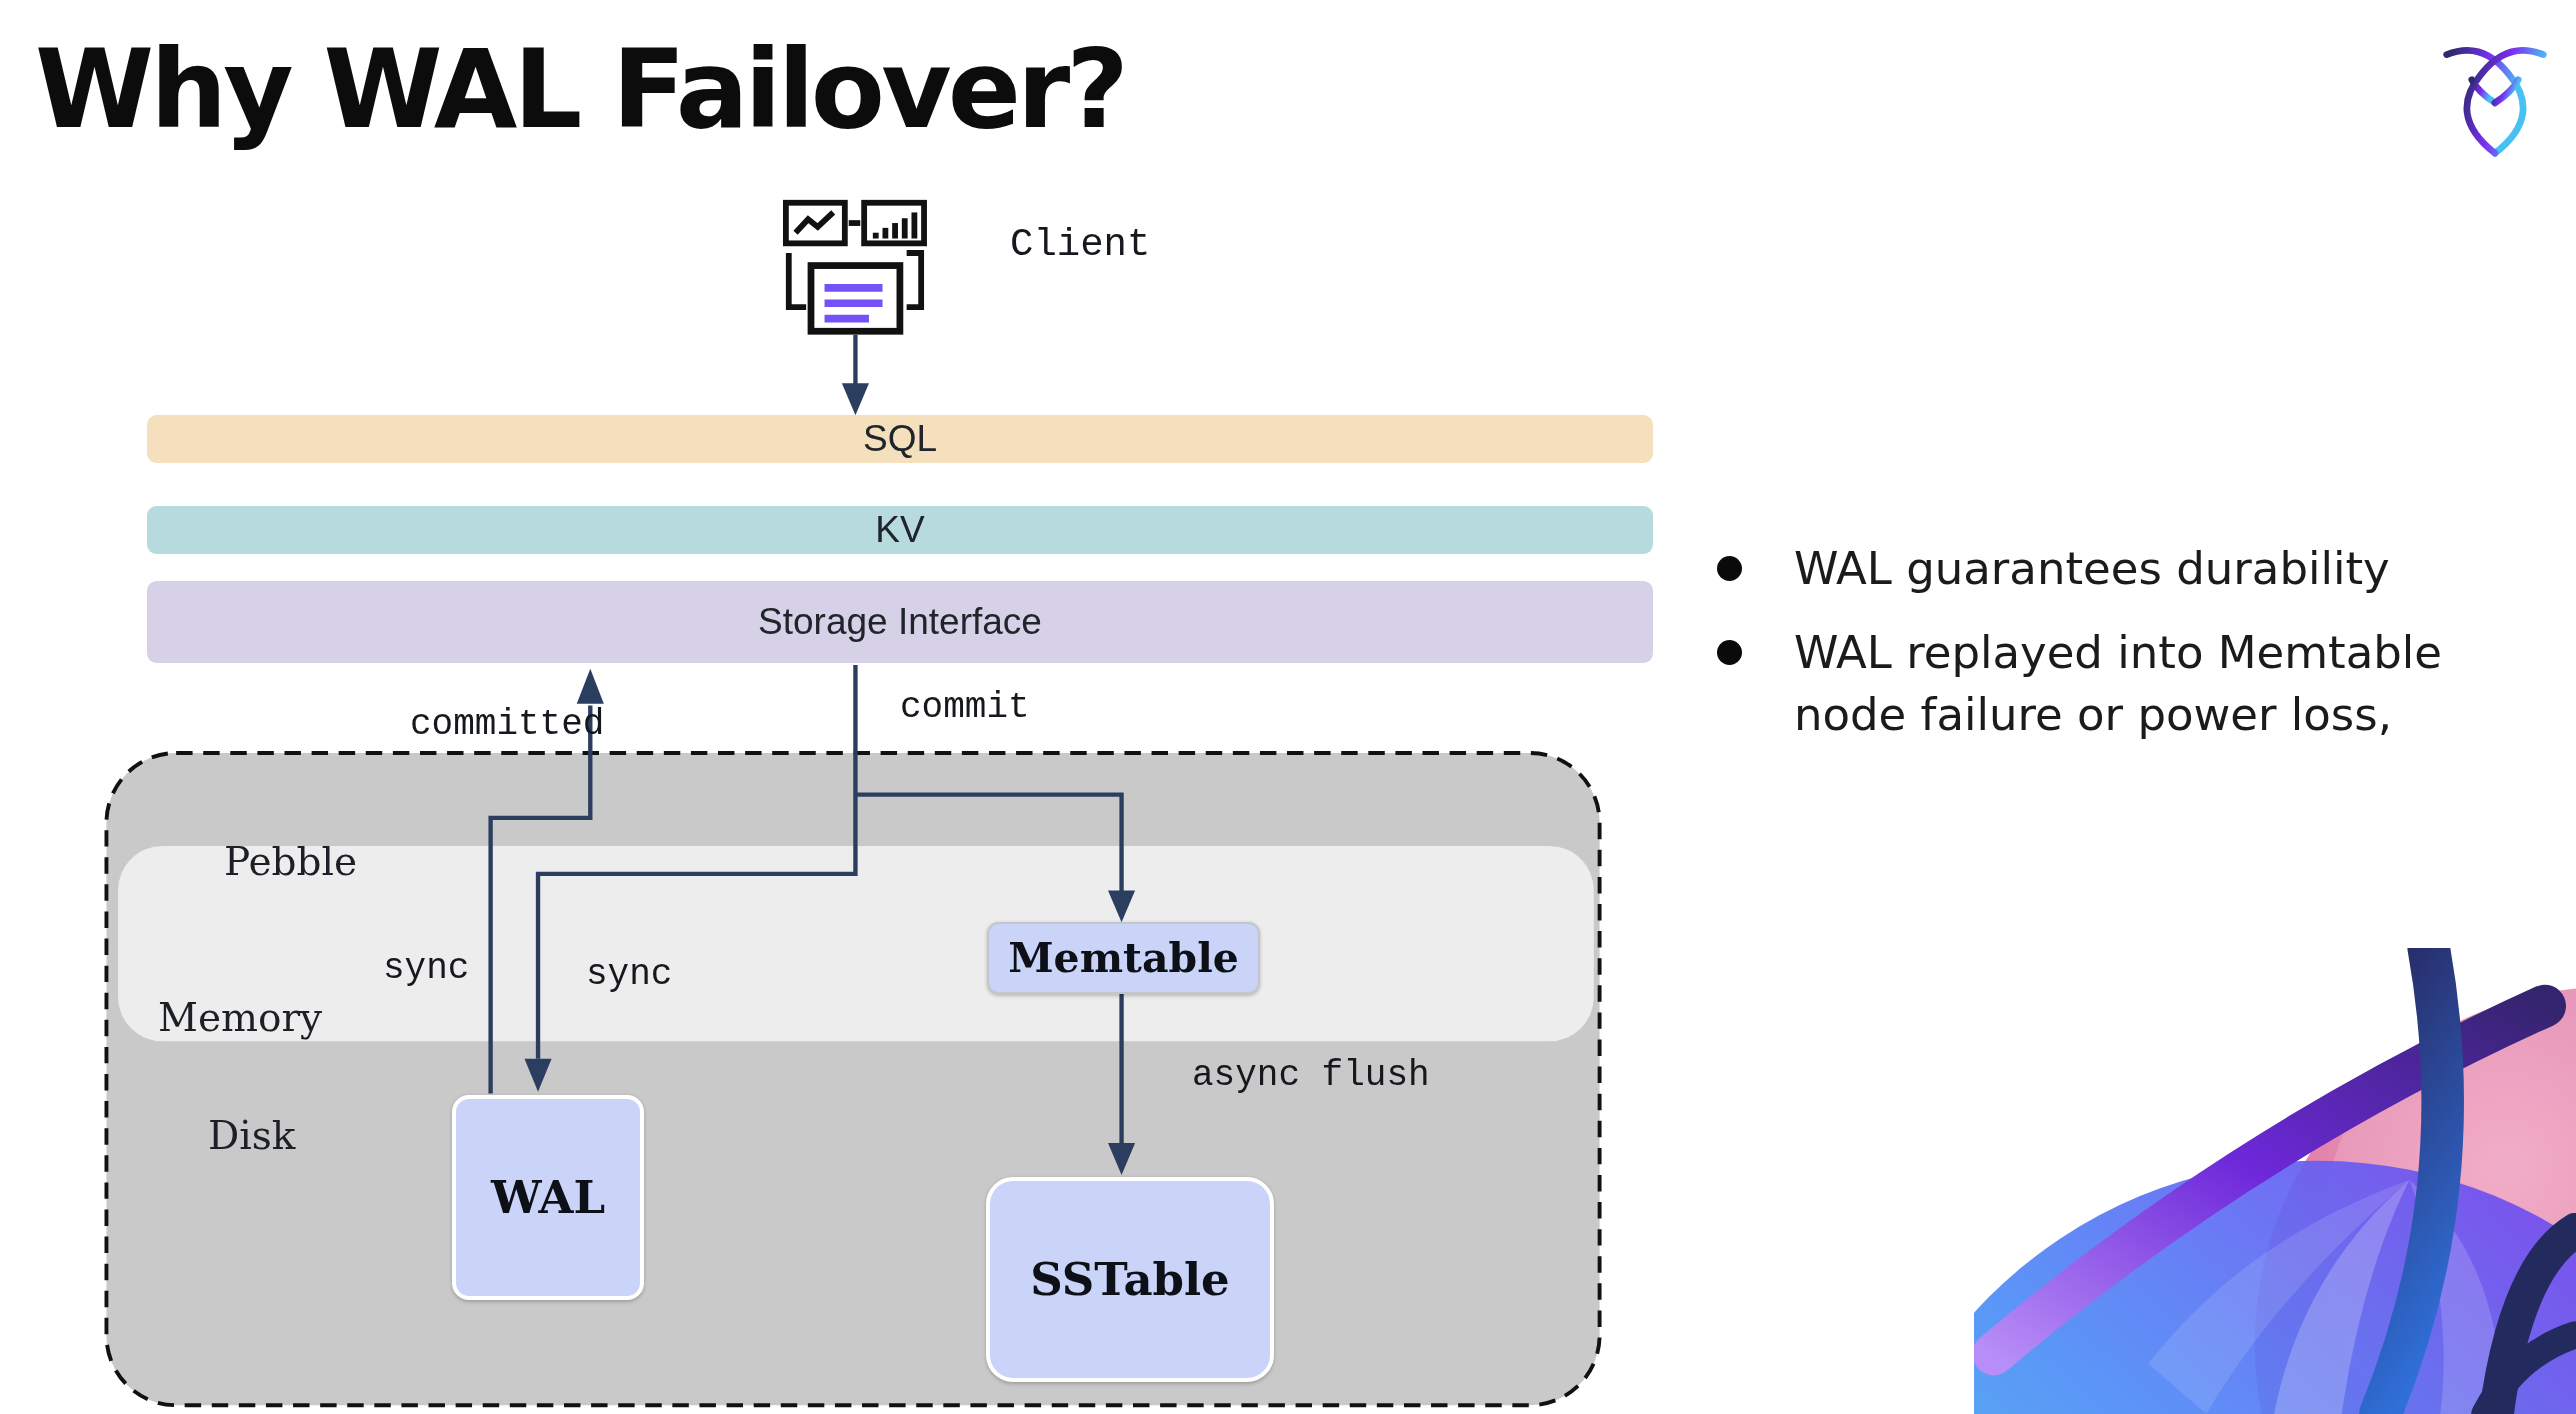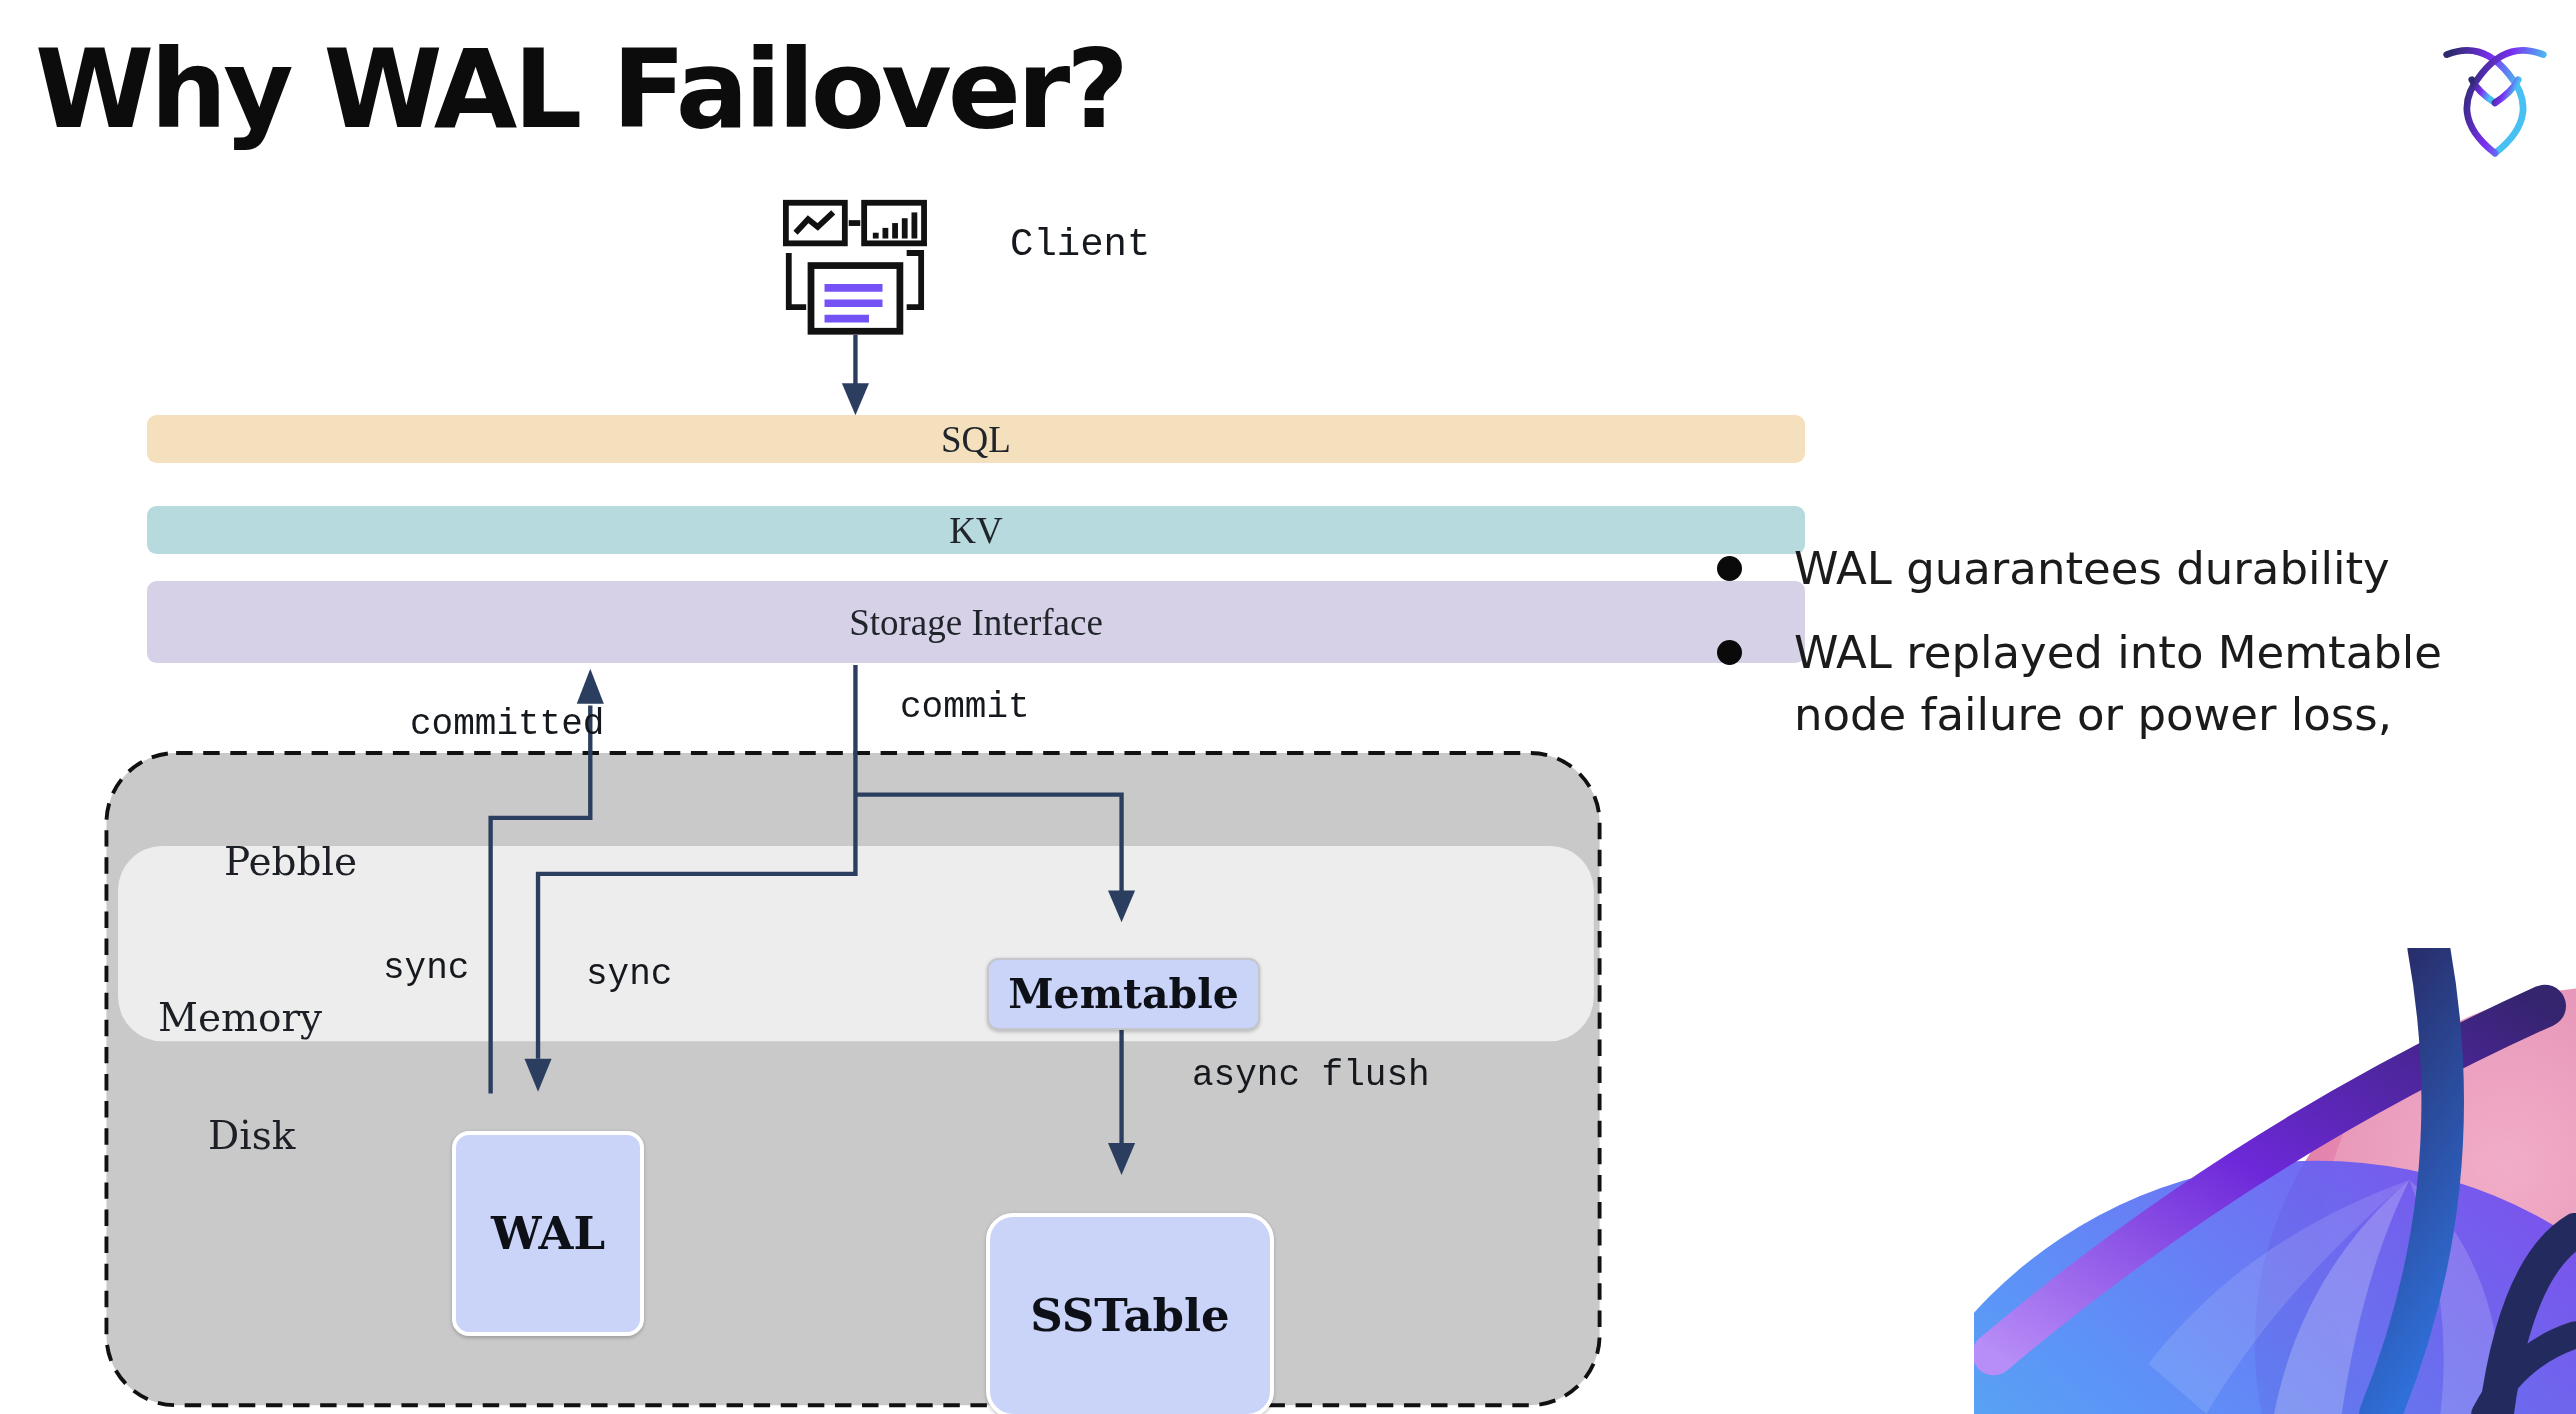--- a/index.html
+++ b/index.html
@@ -7,44 +7,43 @@
     width:2576px;height:1415px;position:relative;overflow:hidden;
     background:#ffffff;font-family:"DejaVu Sans",sans-serif;
   }
   .abs{position:absolute;}
   #title{
     left:35px;top:27px;font-size:108px;font-weight:800;letter-spacing:-3.9px;
     color:var(--title_text);font-family:"DejaVu Sans",sans-serif;
   }
   #overlay{left:0;top:0;width:2576px;height:1415px;}
   .layer-bar{
-    left:147px;width:1658px;border-radius:9.7px;
+    left:147px;width:1506px;border-radius:9.7px;
     display:flex;align-items:center;justify-content:center;
-    font-family:Liberation Serif, serif;font-size:37px;color:#20242b;
+    font-family:Liberation Sans, sans-serif;font-size:37px;color:#20242b;
   }
   #bar-sql{top:415px;height:48px;background:var(--sql_bar);}
   #bar-kv{top:506px;height:48px;background:var(--kv_bar);}
   #bar-storage{top:581px;height:82px;background:var(--storage_bar);}
   .slab-label{font-family:"DejaVu Serif",serif;font-size:39px;color:#1c2026;}
   .sans-label{font-family:Liberation Mono, monospace;font-size:36px;color:#15181d;}
   #lbl-client{left:1010px;top:223px;font-size:39px;}
   #lbl-committed{left:410px;top:704px;}
   #lbl-commit{left:900px;top:687px;}
   #lbl-pebble{left:224px;top:799px;margin-top:40px;}
   #lbl-memory{left:158px;top:995px;}
   #lbl-disk{left:208px;top:1113px;}
   #lbl-sync1{left:383px;top:948px;}
   #lbl-sync2{left:586px;top:954px;}
   #lbl-async{left:1192px;top:1055px;}
   .node-box{
     background:var(--box_blue);
     display:flex;align-items:center;justify-content:center;
     font-family:"DejaVu Serif",serif;font-weight:bold;color:#0d1117;
     box-shadow:0 1.9px 3.9px rgba(0,0,0,0.22);
-    margin-top:36px;
   }
   #box-wal{left:452px;top:1095px;width:184px;height:197px;border-radius:17px;border:4.8px solid #ffffff;font-size:45px;}
   #box-memtable{left:987px;top:922px;width:269px;height:68px;border-radius:11.6px;border:2.9px solid #c4c6cc;font-size:41px;}
   #box-sstable{left:986px;top:1177px;width:280px;height:197px;border-radius:27px;border:4.8px solid #ffffff;font-size:45px;}
   #bullets{left:1717px;top:538px;width:832px;}
   .bullet-item{display:flex;gap:52px;align-items:flex-start;}
   .bullet-item + .bullet-item{margin-top:22px;}
   .bullet-dot{
     width:25px;height:25px;border-radius:50%;background:#0a0a0a;flex:0 0 auto;margin-top:18.4px;
   }

